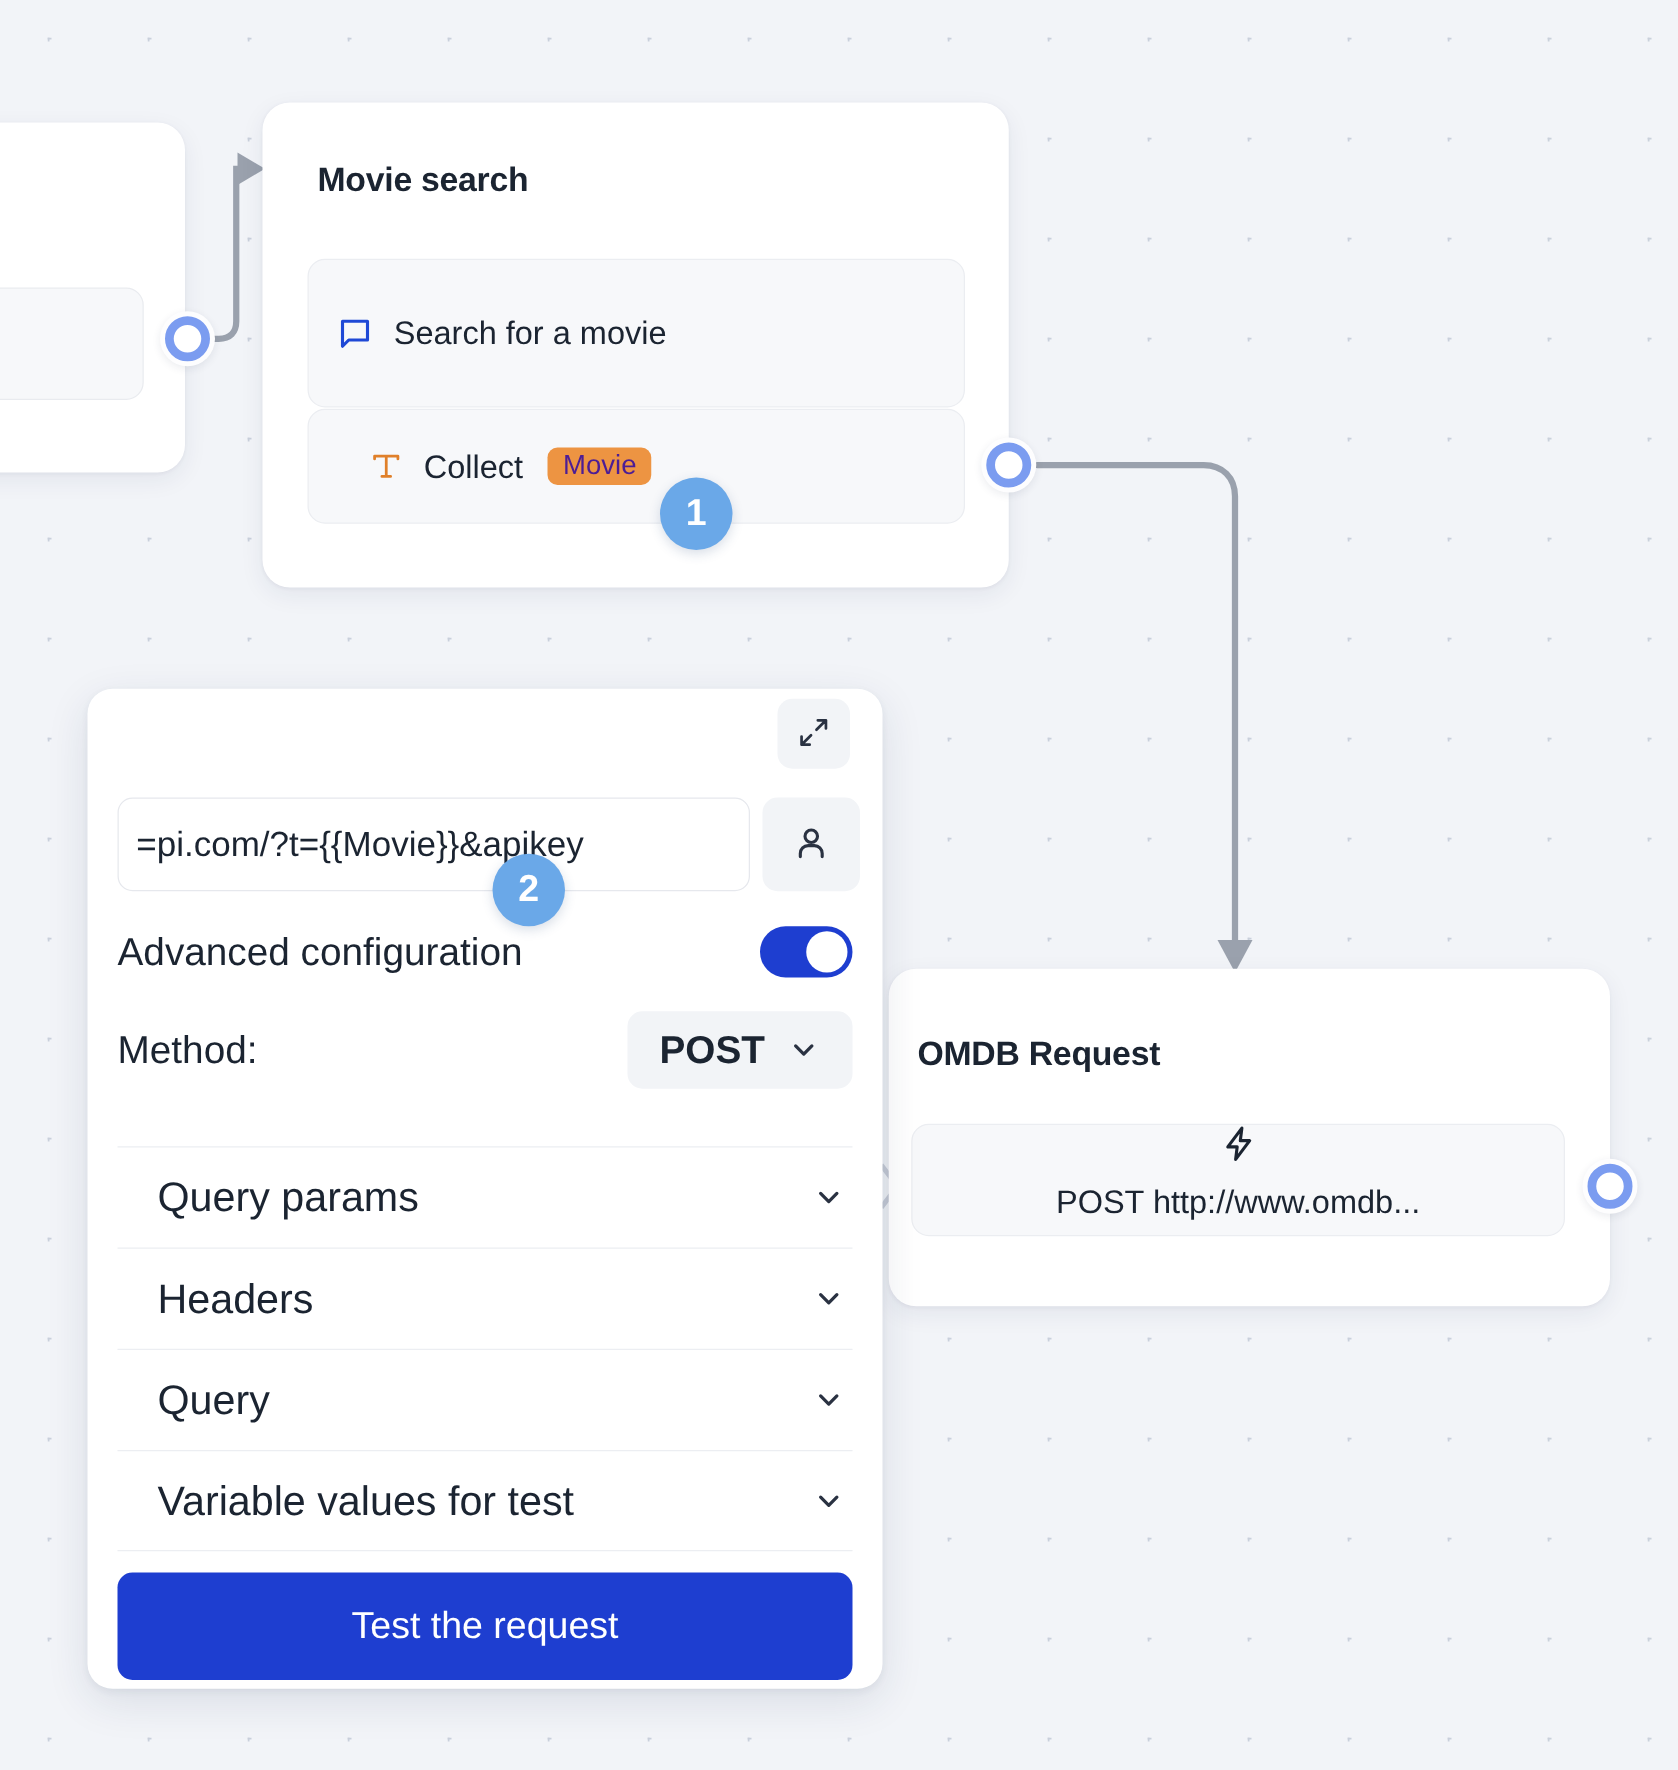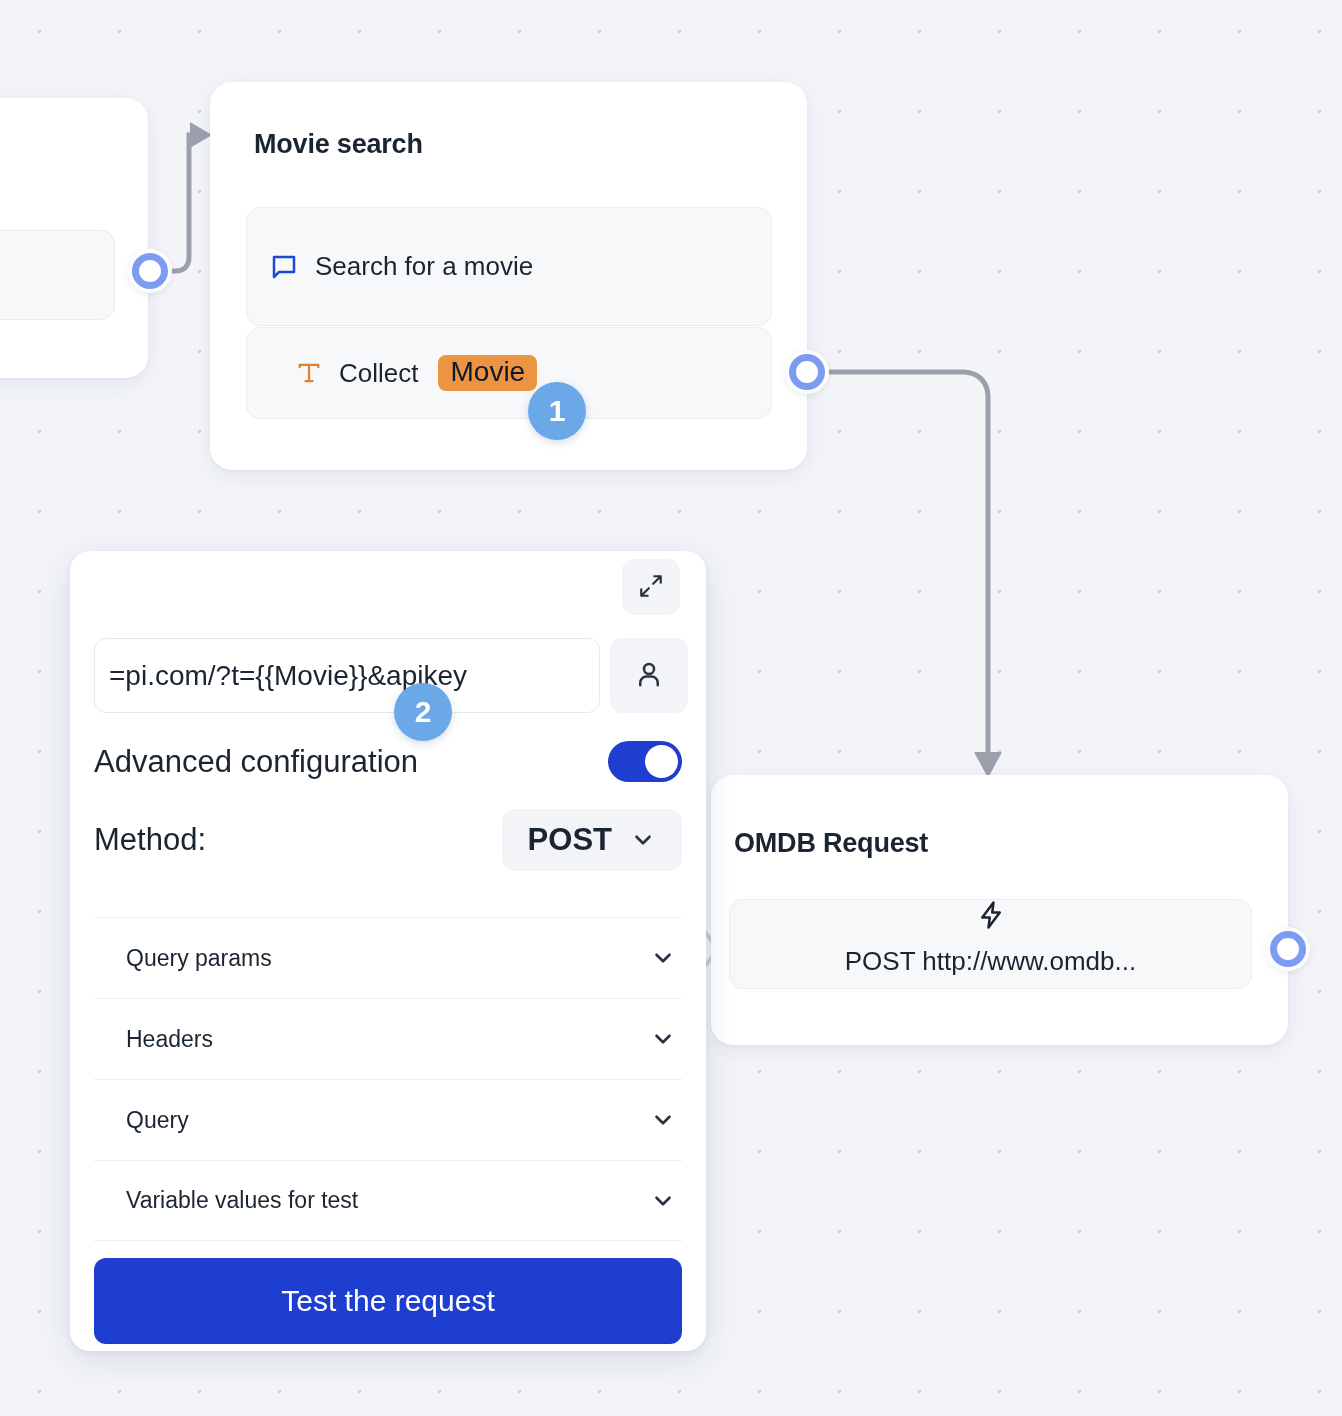--- a/index.html
+++ b/index.html
@@ -77,24 +77,24 @@
     border-radius: 14px;
   }
 
   
   #node-movie { left: 210px; top: 82px; width: 597px; height: 388px; }
   #node-movie .node-title { position: absolute; left: 44px; top: 47px; }
   #node-movie .row-search { position: absolute; left: 36px; top: 125px; width: 526px; height: 119px; }
   #node-movie .row-collect { position: absolute; left: 36px; top: 245px; width: 526px; height: 92px; padding-left: 48px; }
   .chip-var {
     background: #ed9442;
-    color: #0f172a;
+    color: #4c1d95;
     border-radius: 8px;
     padding: 3px 12px 5px;
-    font-size: 28px;
+    font-size: 22px;
     line-height: 1;
     margin-left: 4px;
   }
 
   
   #node-omdb { left: 711px; top: 775px; width: 577px; height: 270px; }
   #node-omdb .node-title { position: absolute; left: 23px; top: 53px; }
   #node-omdb .row-post { position: absolute; left: 18px; top: 124px; width: 523px; height: 90px; flex-direction: column; }
 
   
@@ -205,21 +205,21 @@
     cursor: pointer;
     border: none;
     font-family: "Liberation Sans", sans-serif;
   }
 
   #accordion { position: absolute; left: 24px; top: 366px; width: 588px; }
   .acc-row {
     height: 81px;
     display: flex; align-items: center; justify-content: space-between;
     border-top: 1px solid #eceef2;
-    font-size: 23px;
+    font-size: 33px;
     color: #1b2431;
     padding: 0 6px 0 32px;
     cursor: pointer;
   }
   .acc-row:last-of-type { border-bottom: 1px solid #eceef2; }
 
   #test-btn {
     position: absolute;
     left: 24px; top: 707px;
     width: 588px; height: 86px;

